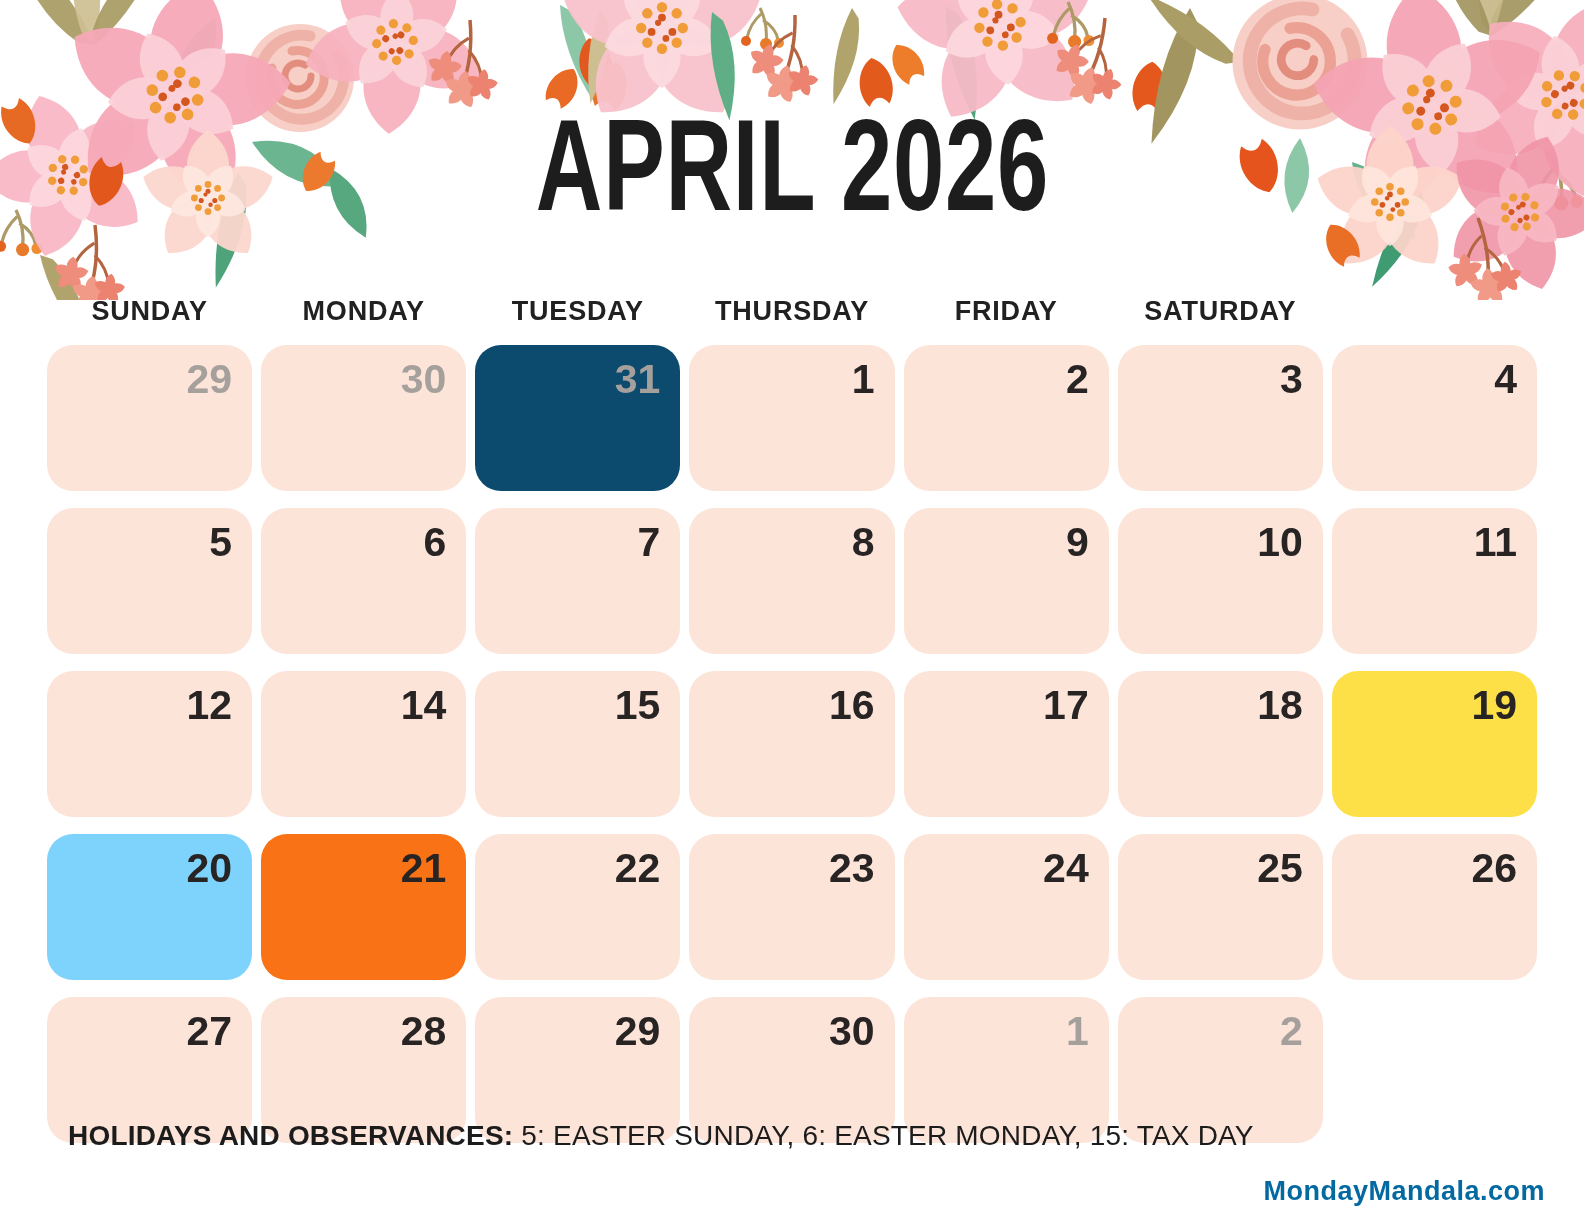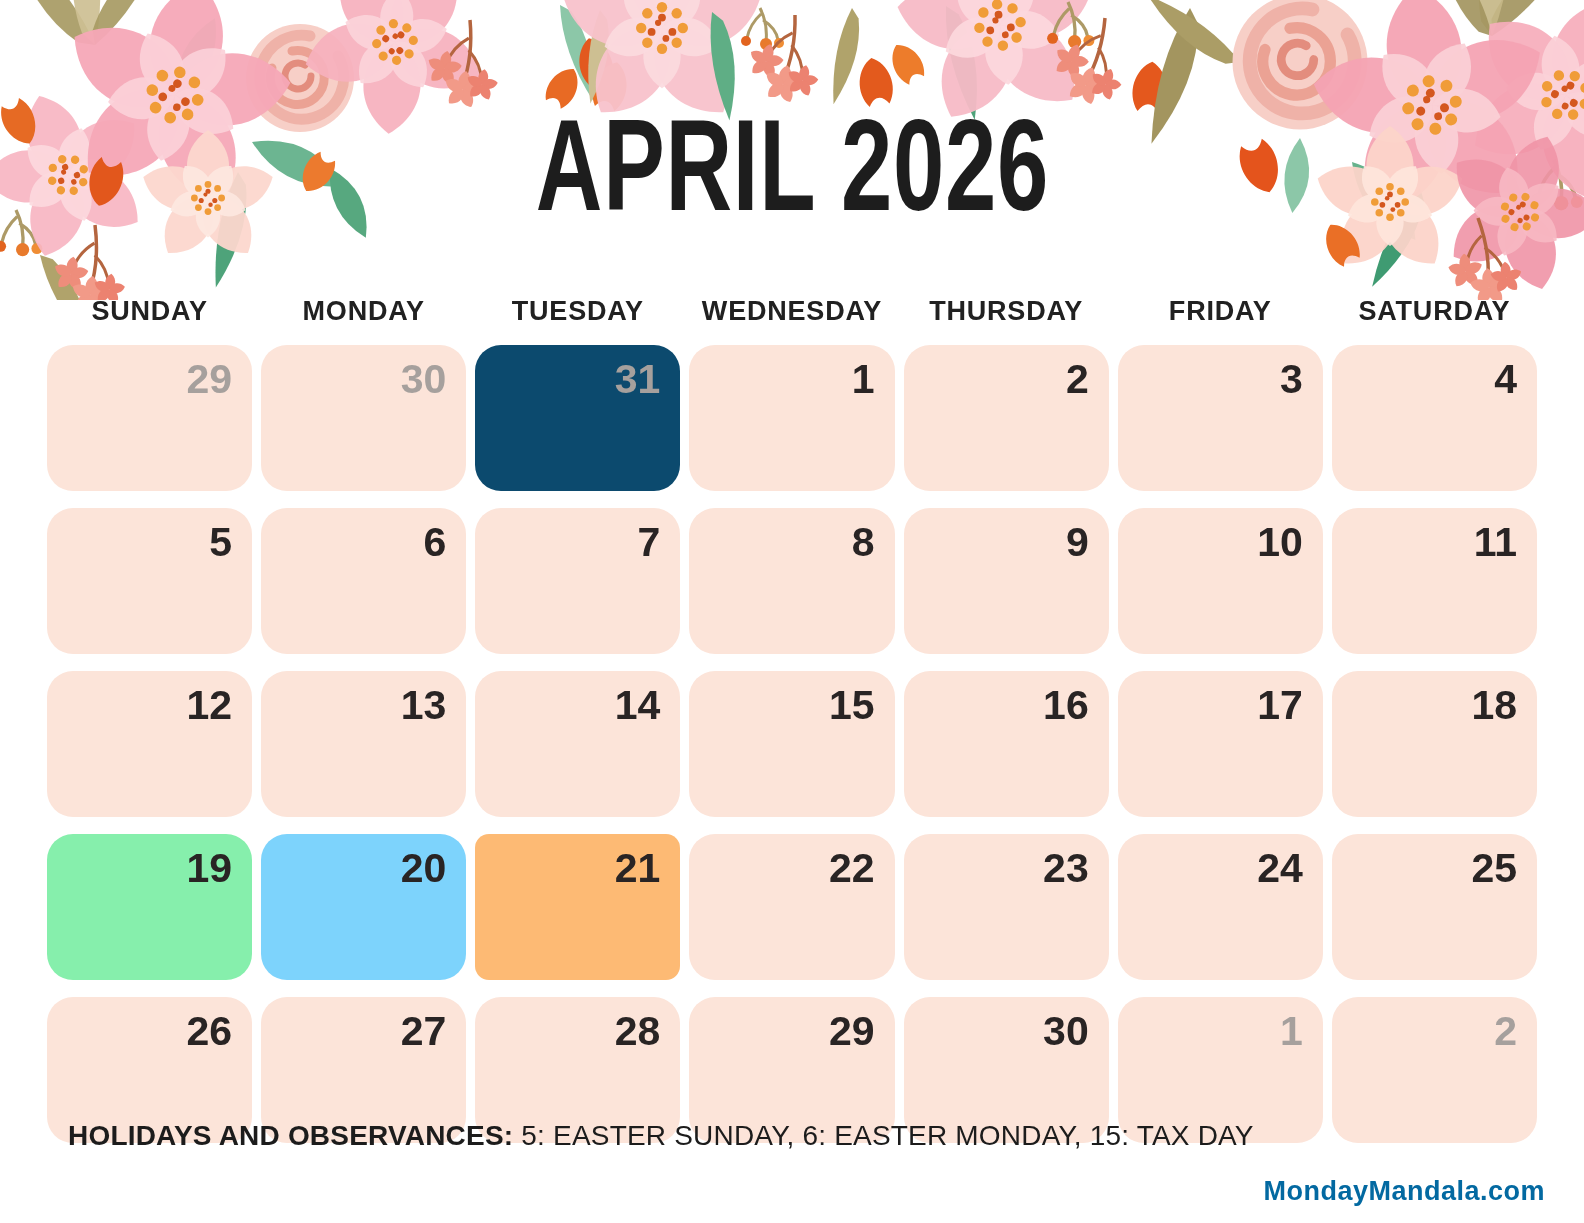--- a/index.html
+++ b/index.html
@@ -220,21 +220,20 @@
 
 <div class="title-wrap">
   <span>APRIL 2026</span>
 </div>
 
 <div class="calendar">
   <div class="weekdays">
     <div class="weekday">SUNDAY</div>
     <div class="weekday">MONDAY</div>
     <div class="weekday">TUESDAY</div>
-    <div class="weekday">WEDNESDAY</div>
     <div class="weekday">THURSDAY</div>
     <div class="weekday">FRIDAY</div>
     <div class="weekday">SATURDAY</div>
   </div>
   <div class="grid-days">
       <div class="cell outside" style="background: rgb(252, 228, 217);">
         <span class="num">29</span>
       </div>
       <div class="cell outside" style="background: rgb(252, 228, 217);">
         <span class="num">30</span>
@@ -272,44 +271,41 @@
       <div class="cell" style="background: rgb(252, 228, 217);">
         <span class="num">10</span>
       </div>
       <div class="cell" style="background: rgb(252, 228, 217);">
         <span class="num">11</span>
       </div>
       <div class="cell" style="background: rgb(252, 228, 217);">
         <span class="num">12</span>
       </div>
       <div class="cell" style="background: rgb(252, 228, 217);">
-        <span class="num">13</span>
-      </div>
-      <div class="cell" style="background: rgb(252, 228, 217);">
         <span class="num">14</span>
       </div>
       <div class="cell" style="background: rgb(252, 228, 217);">
         <span class="num">15</span>
       </div>
       <div class="cell" style="background: rgb(252, 228, 217);">
         <span class="num">16</span>
       </div>
       <div class="cell" style="background: rgb(252, 228, 217);">
         <span class="num">17</span>
       </div>
       <div class="cell" style="background: rgb(252, 228, 217);">
         <span class="num">18</span>
       </div>
-      <div class="cell" style="background: #86efac; padding-left: 7px;">
+      <div class="cell" style="background: #fde047; padding-left: 7px;">
         <span class="num">19</span>
       </div>
       <div class="cell" style="background: #7dd3fc;">
         <span class="num">20</span>
       </div>
-      <div class="cell" style="background: #fdba74; border-radius: 14px;">
+      <div class="cell" style="background: #f97316;">
         <span class="num">21</span>
       </div>
       <div class="cell" style="background: rgb(252, 228, 217);">
         <span class="num">22</span>
       </div>
       <div class="cell" style="background: rgb(252, 228, 217);">
         <span class="num">23</span>
       </div>
       <div class="cell" style="background: rgb(252, 228, 217);">
         <span class="num">24</span>

